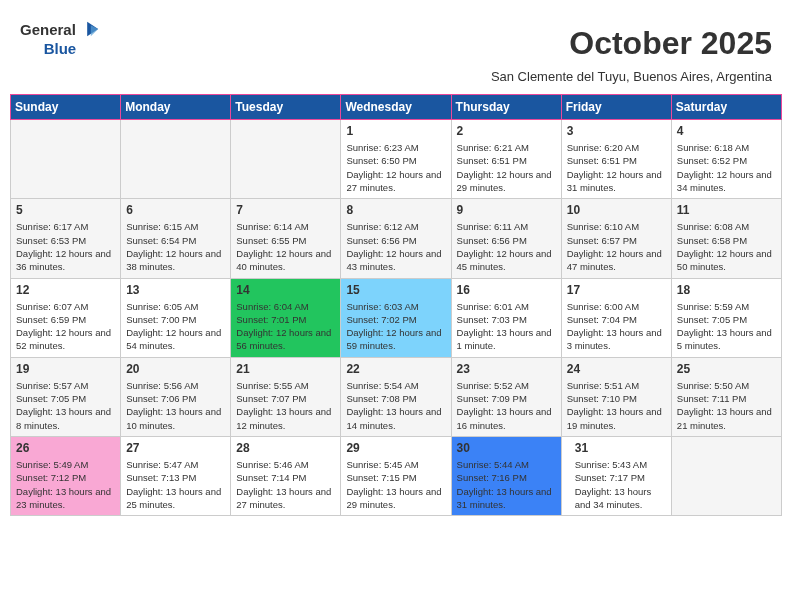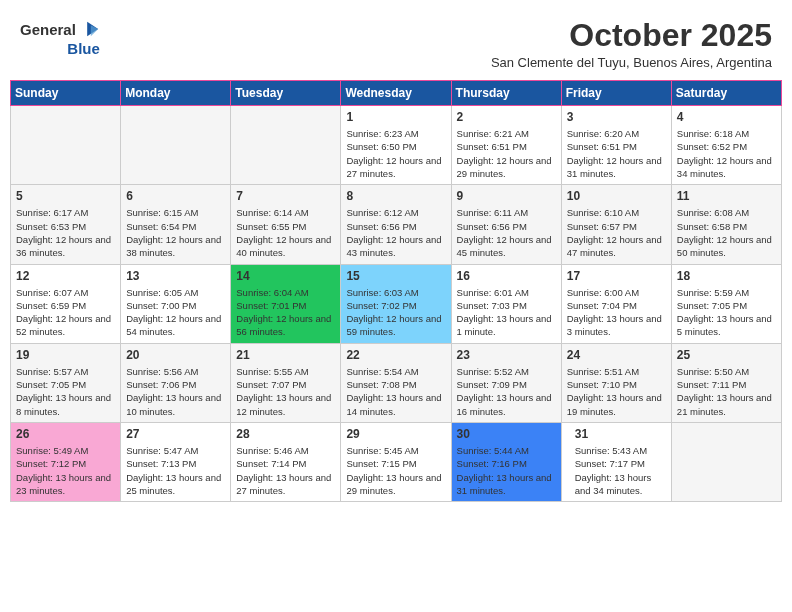--- a/index.html
+++ b/index.html
@@ -37,25 +37,26 @@
       margin-left: 2px;
     }
     .title-block {
       text-align: right;
     }
     .month-title {
       font-size: 32px;
       font-weight: bold;
       color: #333;
       line-height: 1.1;
+      margin-top: 8px;
     }
     .subtitle {
       font-size: 13px;
       color: #333;
-      margin-top: 2px;
+      margin-top: 8px;
     }
     .calendar {
       width: 100%;
       border-collapse: collapse;
       margin-top: 6px;
     }
     .calendar th {
       background: #1a56a0;
       color: #fff;
       font-size: 12px;
@@ -89,21 +90,21 @@
       line-height: 1.4;
     }
     .calendar tr:nth-child(odd) td:not(.empty) {
     }
   </style>
 </head>
 <body>
 
 <div class="header">
   <div class="logo">
-    <div style="display:flex; flex-direction:column; align-items:flex-end;">
+    <div style="display:flex; flex-direction:column; align-items:center;">
       <div style="display:flex; align-items:center; gap:0;">
         <span class="logo-text-general">General</span>
         <svg class="logo-icon" viewBox="0 0 24 24" fill="none">
           <polygon points="10,4 22,12 10,20" fill="#1a56a0"></polygon>
           <polygon points="14,8 22,12 14,20" fill="#5a9fd4" opacity="0.7"></polygon>
         </svg>
       </div>
       <span class="logo-text-blue">Blue</span>
     </div>
   </div>

